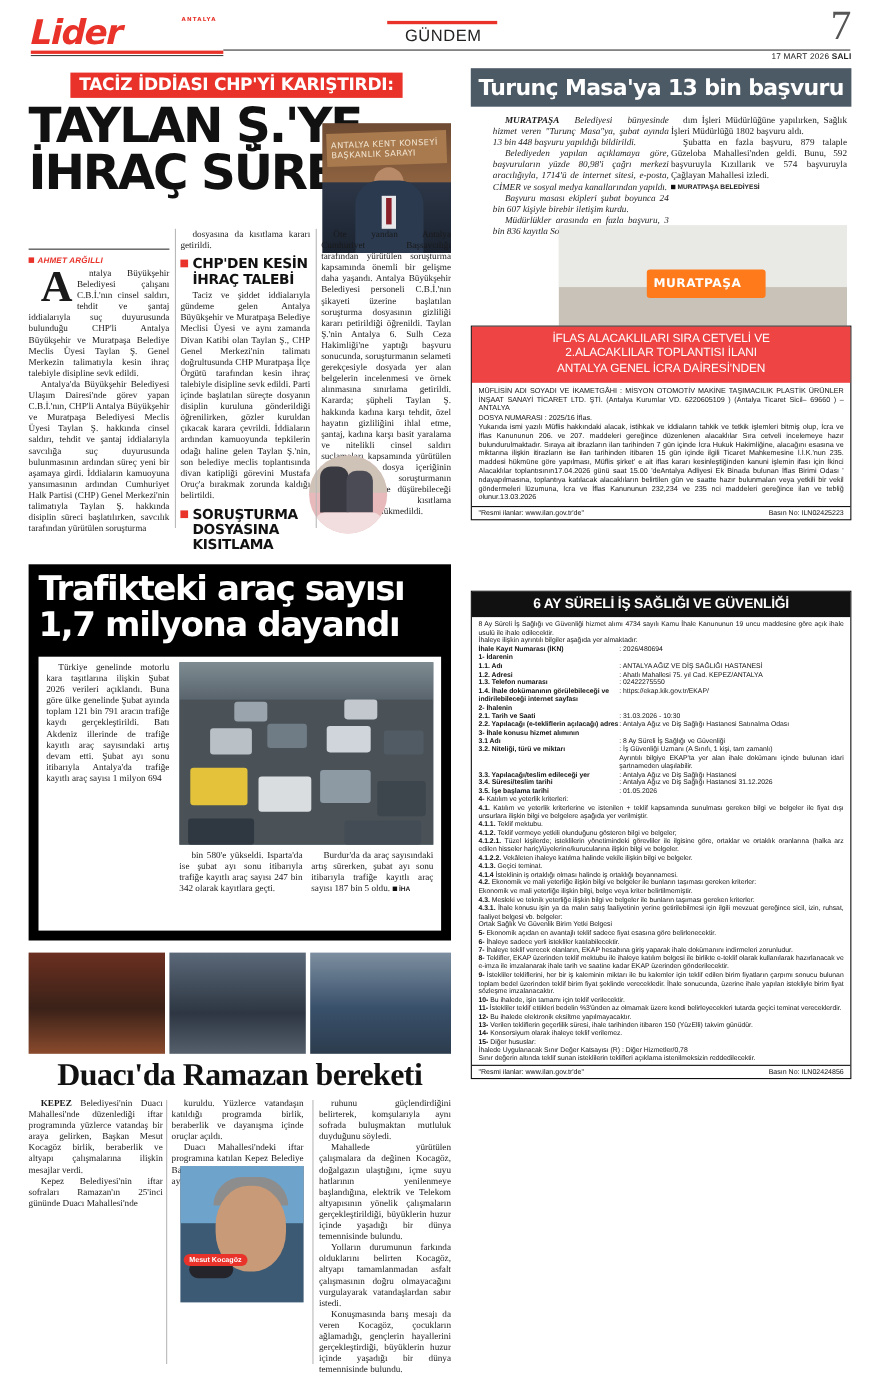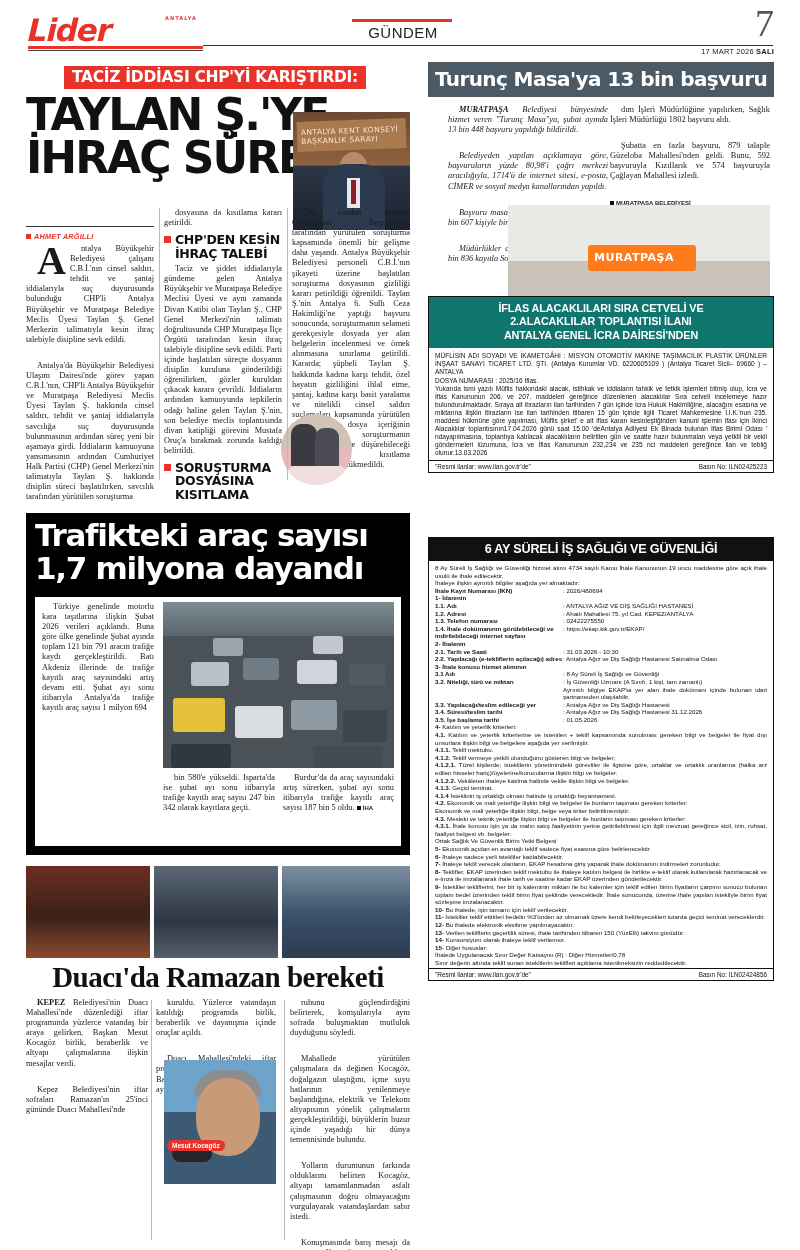--- a/index.html
+++ b/index.html
@@ -20,21 +20,21 @@
   .head-rule{position:absolute;left:203px;top:45px;width:570px;height:1px;background:#333;}
 
   .pagenum{position:absolute;right:26px;top:4px;font-family:"Liberation Serif",serif;font-size:38px;color:#555;line-height:38px;}
   .dateline{position:absolute;right:26px;top:47px;font-family:"Liberation Sans",sans-serif;font-size:7.5px;color:#222;letter-spacing:.2px;}
   .dateline b{font-weight:bold;}
 
   
   .col-rule{position:absolute;background:#b9b9b9;width:1px;}
   p{margin:0 0 0 0;text-indent:11px;}
   .body-col{font-family:"Liberation Serif",serif;font-size:8.35px;line-height:10.1px;text-align:justify;color:#1a1a1a;}
-  .body-col p+p{margin-top:16px;}
+  .body-col p+p{margin-top:0;}
   .drop{float:left;font-family:"Liberation Serif",serif;font-size:40px;line-height:31px;font-weight:bold;padding:1px 4px 0 0;}
 
   
   .lead{position:absolute;left:26px;top:66px;width:384px;}
   .lead-kicker{background:#e8322a;color:#fff;font-family:"DejaVu Sans",sans-serif;font-weight:bold;font-size:15.5px;padding:2px 8px 3px 8px;display:inline-block;letter-spacing:-.3px;margin-left:38px;}
   .lead-head{font-family:"DejaVu Sans",sans-serif;font-weight:bold;font-size:44px;line-height:43px;letter-spacing:-2px;color:#111;margin-top:4px;}
   .lead-photo{position:absolute;right:0px;top:46px;width:117px;height:118px;background:linear-gradient(#6d4a32,#8d6240 45%,#2c3646 46%,#1b2330);border:0;overflow:hidden;}
   .lead-photo .ph-banner{position:absolute;left:4px;top:8px;width:109px;height:30px;background:#a87a4e;transform:rotate(-2deg);}
   .lead-photo .ph-txt{position:absolute;left:8px;top:14px;font-family:"DejaVu Sans",sans-serif;font-size:7.5px;color:#f3e4cf;letter-spacing:.4px;transform:rotate(-2deg);}
   .lead-photo .ph-person{position:absolute;left:30px;top:52px;width:62px;height:66px;background:#2b3a4f;border-radius:22px 22px 0 0;}
@@ -103,21 +103,21 @@
   .tb-photo{position:absolute;left:80px;top:100px;width:262px;height:98px;overflow:hidden;background:#d8d8d4;}
   .tb-photo .wall{position:absolute;left:0;top:0;width:262px;height:56px;background:#e9e9e6;}
   .tb-photo .floor{position:absolute;left:0;top:56px;width:262px;height:42px;background:#c9c2b8;}
   .tb-photo .sign{position:absolute;left:80px;top:40px;width:108px;height:26px;background:#ff7a1a;border-radius:3px;}
   .tb-photo .signtxt{position:absolute;left:86px;top:46px;font-family:"DejaVu Sans",sans-serif;font-size:11px;font-weight:bold;color:#fff;letter-spacing:.5px;}
   .tb-credit{font-family:"Liberation Sans",sans-serif;font-size:6px;font-weight:bold;text-indent:0;}
   .tb-credit .sq{display:inline-block;width:4px;height:4px;background:#111;margin-right:2px;}
 
   
   .notice{position:absolute;left:428px;width:346px;border:1px solid #111;box-sizing:border-box;background:#fff;}
-  .notice-head{background:#0f766e;color:#fff;font-family:"Liberation Sans",sans-serif;font-weight:bold;font-size:10.8px;line-height:13.4px;text-align:center;padding:5px 6px 6px 6px;letter-spacing:-.1px;}
+  .notice-head{background:#ef4444;color:#fff;font-family:"Liberation Sans",sans-serif;font-weight:normal;font-size:10.8px;line-height:13.4px;text-align:center;padding:5px 6px 6px 6px;letter-spacing:-.1px;}
   .notice-body{padding:4px 6px 3px 6px;font-family:"Liberation Sans",sans-serif;font-size:6.55px;line-height:8.1px;text-align:justify;color:#111;}
   .notice-body p{text-indent:0;margin:0;}
   .notice-foot{border-top:1px solid #111;display:flex;justify-content:space-between;padding:2px 6px 2px 6px;font-family:"Liberation Sans",sans-serif;font-size:6.4px;}
   .n1{top:296px;}
   .n2{top:537px;}
   .tender-head{background:#111;color:#fff;font-family:"Liberation Sans",sans-serif;font-weight:bold;font-size:12.6px;text-align:center;padding:4px 0 5px 0;letter-spacing:-.2px;}
   .tender-body{padding:3px 6px 2px 6px;font-family:"Liberation Sans",sans-serif;font-size:6.2px;line-height:7.6px;color:#111;}
   .tender-body .row{display:flex;}
   .tender-body .lab{width:128px;flex:0 0 128px;}
   .tender-body .val{flex:1;text-align:justify;}

